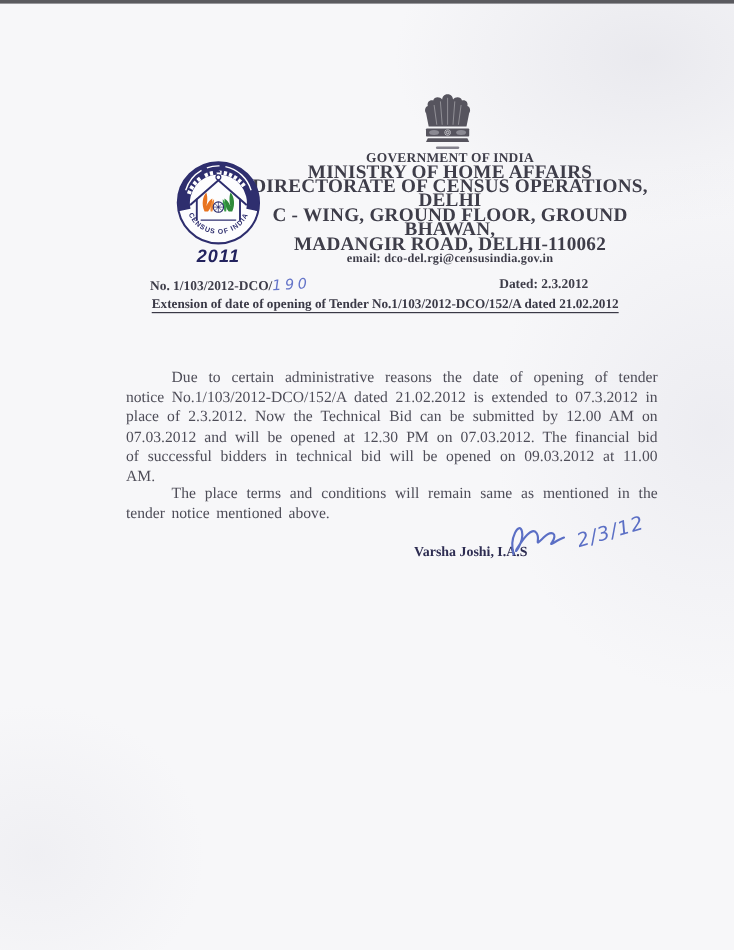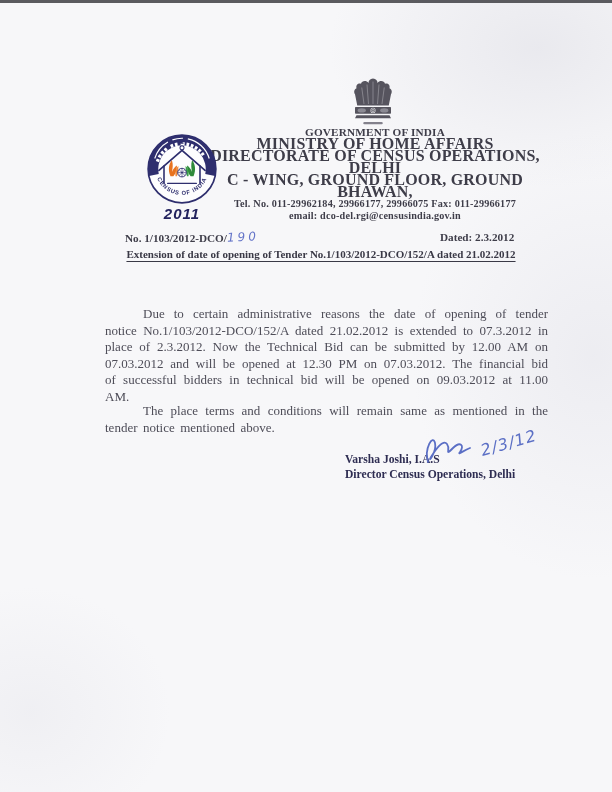--- a/index.html
+++ b/index.html
@@ -22,21 +22,21 @@
   .logo-wrap{position:absolute;left:144px;top:133px;width:76px;text-align:center;}
   .logo-wrap svg{width:72px;height:72px;display:block;margin:0 auto;}
   .logo-year{font-family:"Liberation Sans", sans-serif;font-weight:bold;font-size:15px;
     color:#23235e;letter-spacing:1px;margin-top:0px;font-style:italic;}
   .ref-row{position:absolute;left:0;top:231px;width:612px;height:20px;font-weight:bold;
     color:#3e3d49;font-size:11.2px;}
   .ref-no{position:absolute;left:125px;top:0;}
   .ref-hand{display:inline-block;font-family:"DejaVu Sans", sans-serif;font-style:italic;
     font-weight:normal;color:#6474c8;font-size:12px;letter-spacing:3px;
     transform:rotate(-3deg) translateY(-1px);}
-  .ref-date{position:absolute;left:440px;top:0;}
+  .ref-date{position:absolute;left:416px;top:0;}
   .subject{position:absolute;left:75px;top:248px;width:492px;text-align:center;
     font-weight:bold;font-size:11px;color:#3a3946;white-space:nowrap;
     text-decoration:underline;text-underline-offset:3px;}
   .para{position:absolute;left:105px;width:443px;font-size:13px;line-height:16.6px;
     text-align:justify;text-indent:38px;color:#4e4d58;word-spacing:2.2px;}
   .para1{top:306px;}
   .para2{top:403px;}
   .sig-block{position:absolute;left:345px;top:452px;width:215px;
     font-weight:bold;color:#2e2d52;font-size:11.6px;line-height:15px;}
   .sig-scribble{position:absolute;left:418px;top:430px;width:140px;height:40px;z-index:5;}
@@ -60,21 +60,21 @@
     <ellipse cx="45" cy="44.5" rx="5.5" ry="2.8" fill="#8b8a93"></ellipse>
     <path d="M8,51 L52,51 L54,55 L6,55 Z" fill="#56545e"></path>
     <rect x="17" y="60" width="26" height="3" rx="1.5" fill="#83818c"></rect>
   </svg>
 
   <div class="header-block" data-name="letterhead">
     <div class="hl first" data-name="letterhead-line">GOVERNMENT OF INDIA</div>
     <div class="hl" data-name="letterhead-line">MINISTRY OF HOME AFFAIRS</div>
     <div class="hl" data-name="letterhead-line">DIRECTORATE OF CENSUS OPERATIONS, DELHI</div>
     <div class="hl" data-name="letterhead-line">C - WING, GROUND FLOOR, GROUND BHAWAN,</div>
-    <div class="hl small" data-name="letterhead-phone-line">Tel. No. 011-29962184, 29966177, 29966075 Fax: 011-29966177</div>
+    <div class="hl" data-name="letterhead-line">MADANGIR ROAD, DELHI-110062</div>
     <div class="hl small" data-name="letterhead-email-line">email: dco-del.rgi@censusindia.gov.in</div>
   </div>
 
   <div class="logo-wrap" data-name="census-2011-logo">
     <svg viewBox="0 0 100 100" data-name="census-logo-icon">
       <circle cx="50" cy="50" r="47" fill="#fdfdfe" stroke="#2e2e6e" stroke-width="2.4"></circle>
 
       <path d="M4,59.8 A47,47 0 1 1 96,59.8 L82.3,56.9 A33,33 0 1 0 17.7,56.9 Z" fill="#2e2e6e"></path>
 
       <g data-name="logo-hindi-arc-text" aria-label="भारत की जनगणना">
@@ -115,16 +115,15 @@
   <div class="para para1" data-name="body-paragraph-1">Due to certain administrative reasons the date of opening of tender notice No.1/103/2012-DCO/152/A dated 21.02.2012 is extended to 07.3.2012 in place of 2.3.2012. Now the Technical Bid can be submitted by 12.00 AM on 07.03.2012 and will be opened at 12.30 PM on 07.03.2012. The financial bid of successful bidders in technical bid will be opened on 09.03.2012 at 11.00 AM.</div>
   <div class="para para2" data-name="body-paragraph-2">The place terms and conditions will remain same as mentioned in the tender notice mentioned above.</div>
 
   <svg class="sig-scribble" viewBox="0 0 140 40" data-name="handwritten-signature">
     <path d="M10,32 C6,18 15,4 17,13 C19,22 9,34 13,27 C18,19 25,9 29,14 C33,19 26,27 35,18 C42,11 47,15 42,22 C39,26 46,20 52,18" fill="none" stroke="#5b6fc5" stroke-width="1.8" stroke-linecap="round"></path>
     <text x="62" y="20" transform="rotate(-16 85 14)" font-family="DejaVu Sans, sans-serif" font-style="italic" font-size="16" fill="#5b6fc5" letter-spacing="1" data-name="handwritten-sign-date">2/3/12</text>
   </svg>
 
   <div class="sig-block" data-name="signatory-block">
     <div data-name="signatory-name">Varsha Joshi, I.A.S</div>
-    <div data-name="signatory-title">Director Census Operations, Delhi</div>
   </div>
 
 </div>
 
 </body></html>

